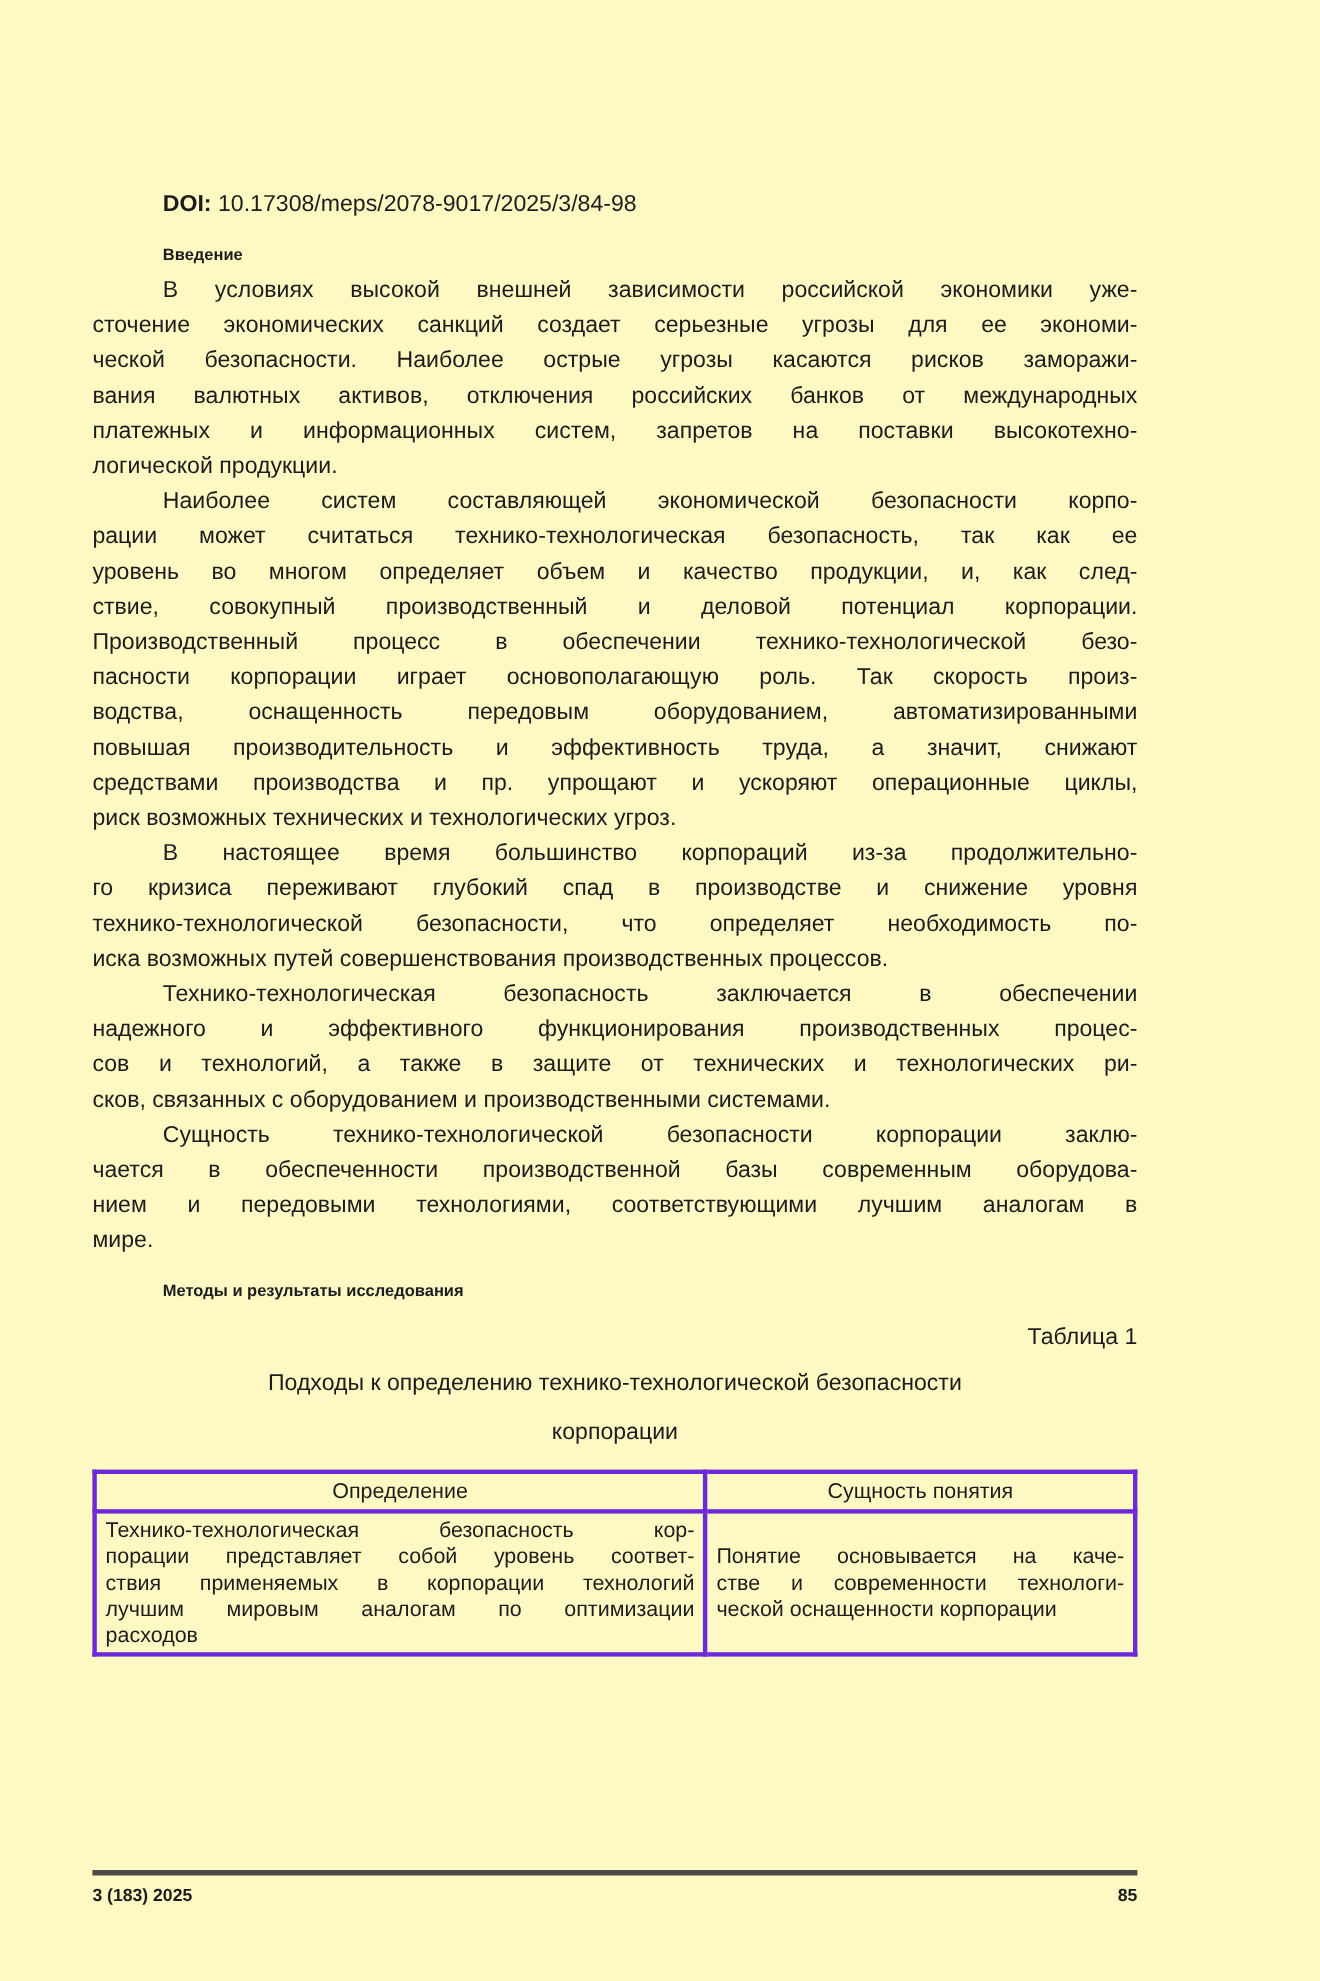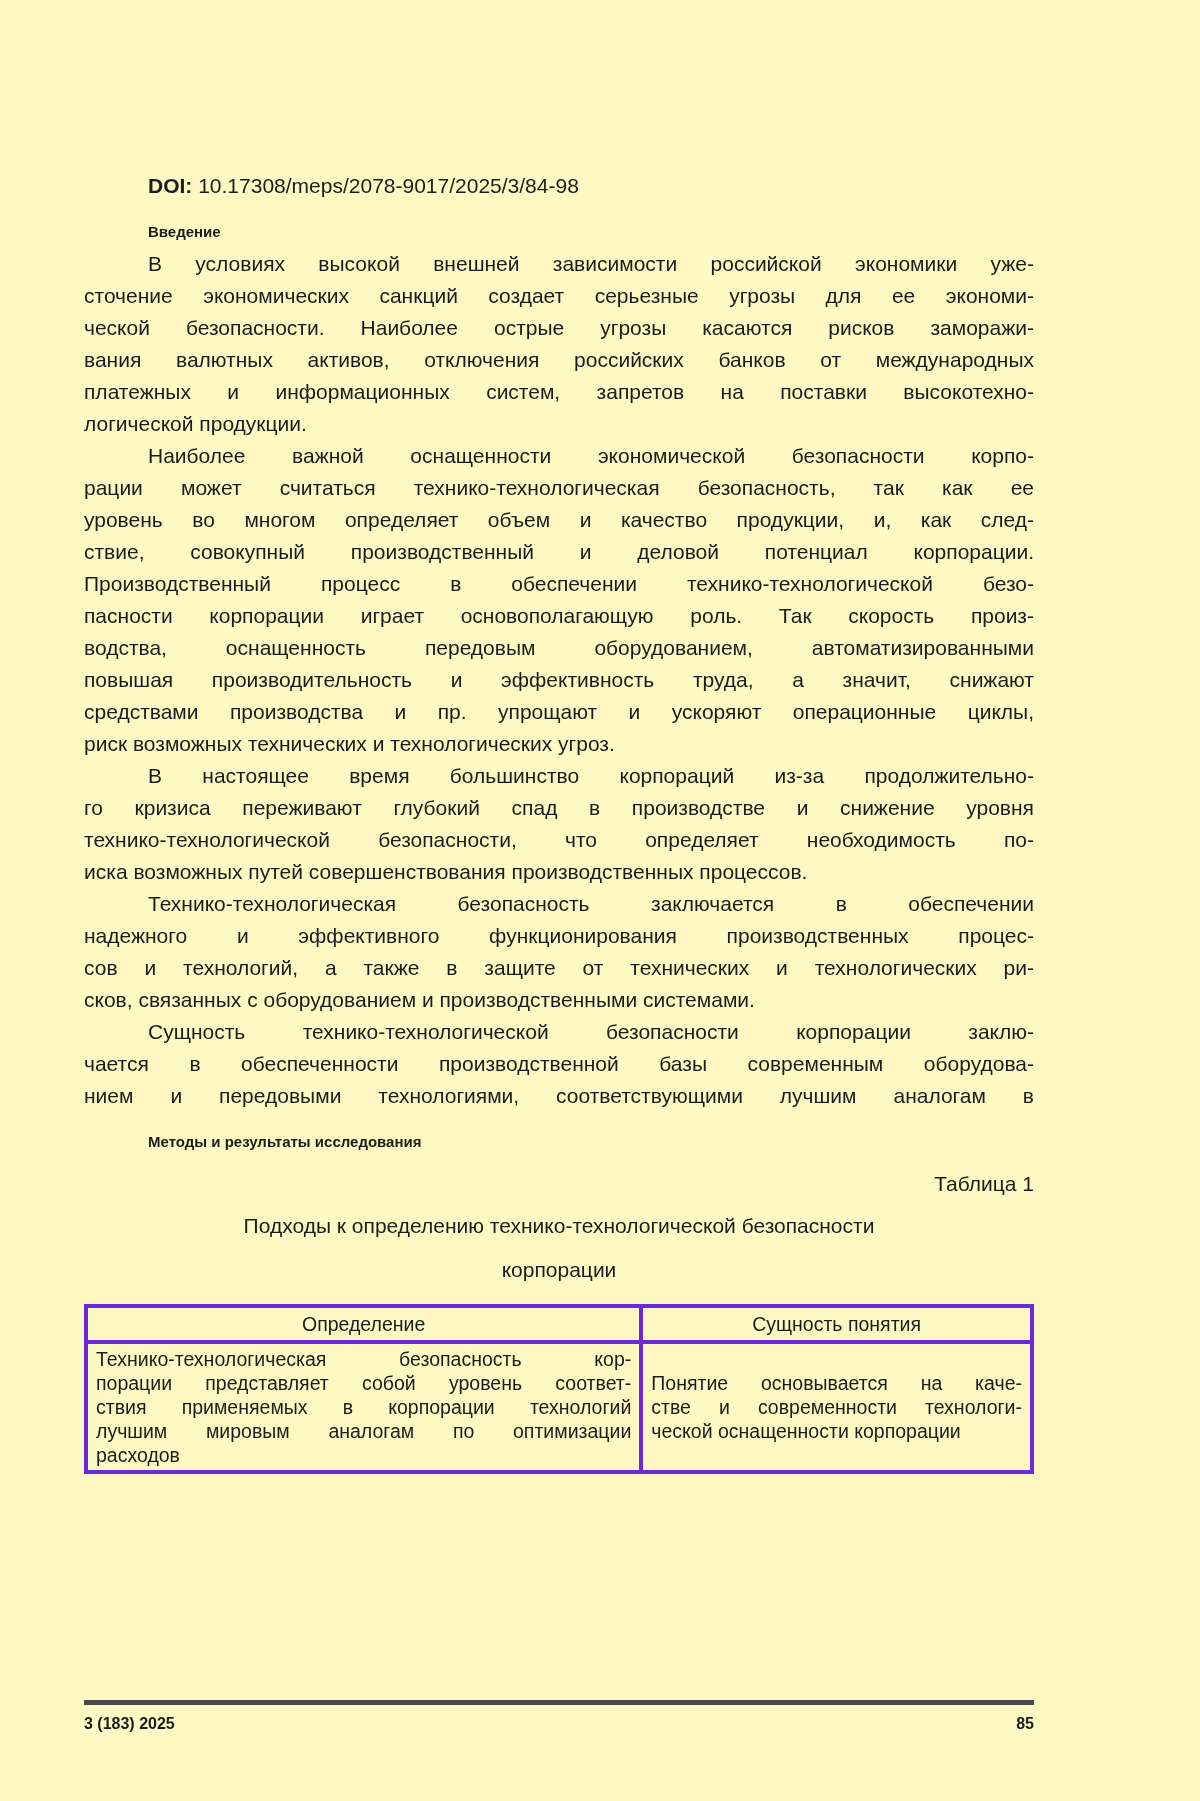--- a/index.html
+++ b/index.html
@@ -87,21 +87,21 @@
       <div class="heading">Введение</div>
       <div class="para">
         <div class="line first">В условиях высокой внешней зависимости российской экономики уже-</div>
         <div class="line">сточение экономических санкций создает серьезные угрозы для ее экономи-</div>
         <div class="line">ческой безопасности. Наиболее острые угрозы касаются рисков заморажи-</div>
         <div class="line">вания валютных активов, отключения российских банков от международных</div>
         <div class="line">платежных и информационных систем, запретов на поставки высокотехно-</div>
         <div class="line last">логической продукции.</div>
       </div>
       <div class="para">
-        <div class="line first">Наиболее важной оснащенности экономической безопасности корпо-</div>
+        <div class="line first">Наиболее систем составляющей экономической безопасности корпо-</div>
         <div class="line">рации может считаться технико-технологическая безопасность, так как ее</div>
         <div class="line">уровень во многом определяет объем и качество продукции, и, как след-</div>
         <div class="line">ствие, совокупный производственный и деловой потенциал корпорации.</div>
         <div class="line">Производственный процесс в обеспечении технико-технологической безо-</div>
         <div class="line">пасности корпорации играет основополагающую роль. Так скорость произ-</div>
         <div class="line">водства, оснащенность передовым оборудованием, автоматизированными</div>
         <div class="line">повышая производительность и эффективность труда, а значит, снижают</div>
         <div class="line">средствами производства и пр. упрощают и ускоряют операционные циклы,</div>
         <div class="line last">риск возможных технических и технологических угроз.</div>
       </div>
@@ -114,20 +114,21 @@
       <div class="para">
         <div class="line first">Технико-технологическая безопасность заключается в обеспечении</div>
         <div class="line">надежного и эффективного функционирования производственных процес-</div>
         <div class="line">сов и технологий, а также в защите от технических и технологических ри-</div>
         <div class="line last">сков, связанных с оборудованием и производственными системами.</div>
       </div>
       <div class="para">
         <div class="line first">Сущность технико-технологической безопасности корпорации заклю-</div>
         <div class="line">чается в обеспеченности производственной базы современным оборудова-</div>
         <div class="line">нием и передовыми технологиями, соответствующими лучшим аналогам в</div>
+        <div class="line last">мире.</div>
       </div>
       <div class="heading spaced">Методы и результаты исследования</div>
     </div>
 
   <div class="table-label">Таблица 1</div>
 
   <div class="table-caption">
       <div>Подходы к определению технико-технологической безопасности</div>
       <div>корпорации</div>
     </div>

